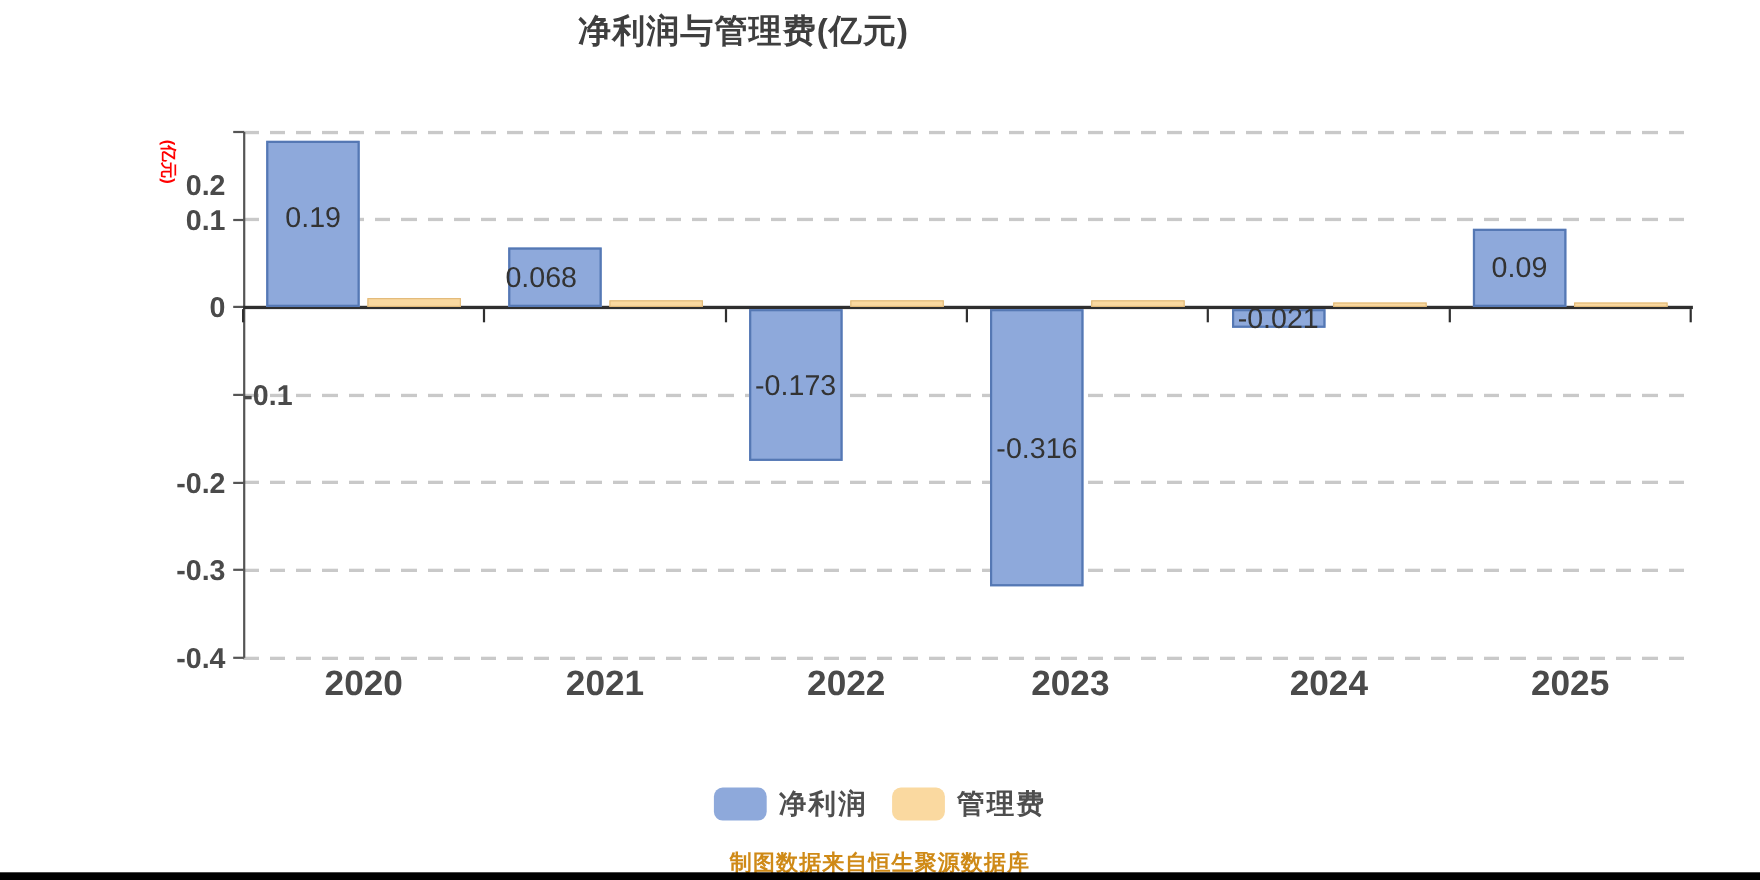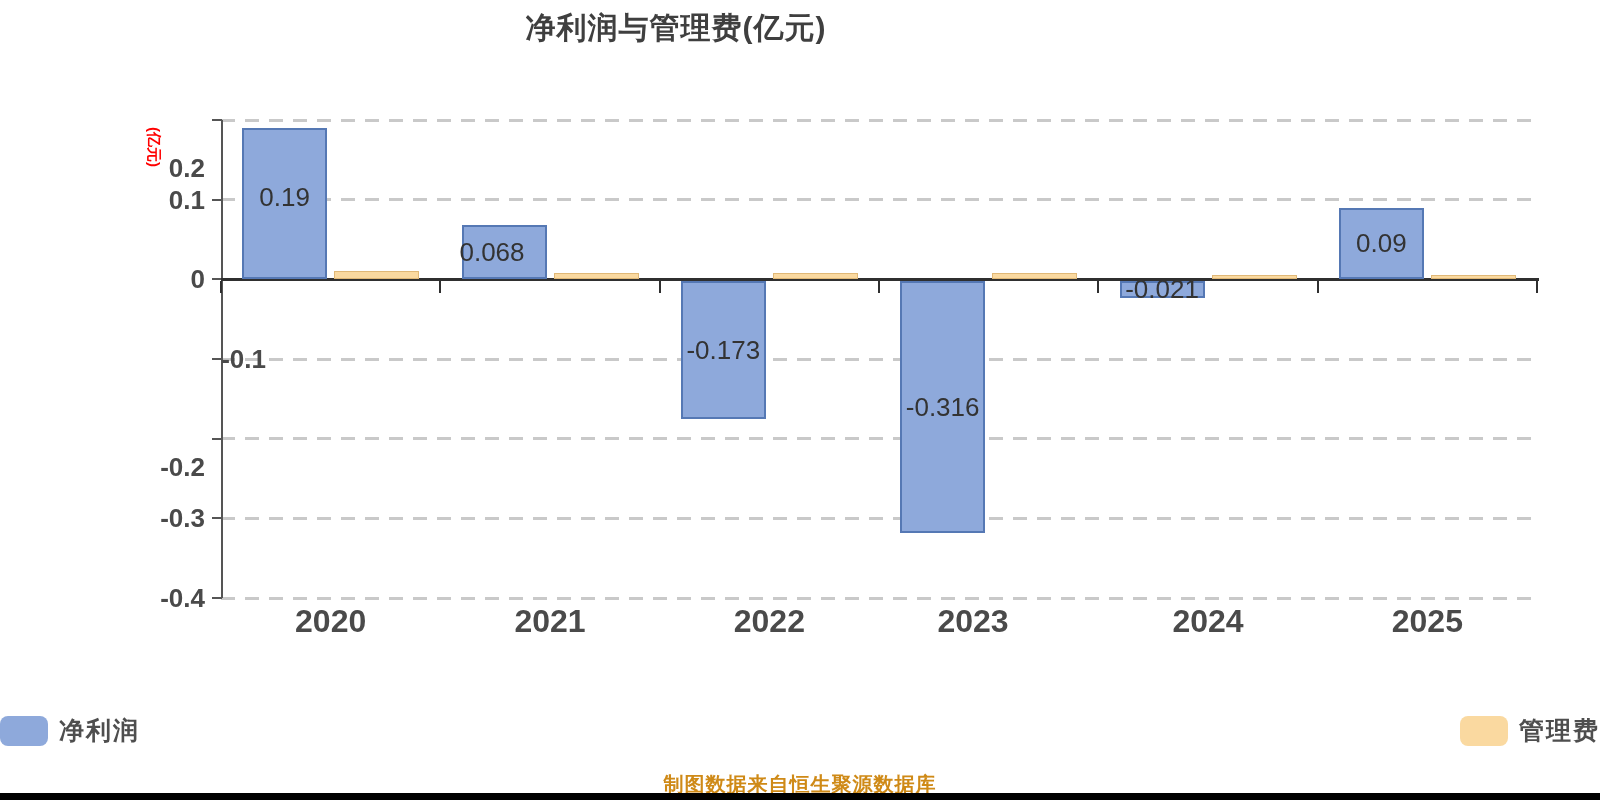--- a/index.html
+++ b/index.html
@@ -40,21 +40,21 @@
   }
   .bar{position:absolute;box-sizing:border-box;}
   .bar.net-profit{background:#8ea9db;border:2px solid #5578b4;}
   .bar.mgmt-fee{background:#fad9a0;border:1px solid #e0b877;}
   .bar-value-label{
     position:absolute;display:flex;align-items:center;justify-content:center;
     font-size:26px;color:#333333;white-space:nowrap;
   }
   .legend{
     position:absolute;top:714px;left:0;width:1600px;
-    display:flex;justify-content:space-between;align-items:center;gap:22px;
+    display:flex;justify-content:center;align-items:center;gap:22px;
   }
   .legend-item{display:flex;align-items:center;gap:11px;cursor:pointer;}
   .legend-swatch{width:48px;height:30px;border-radius:8px;}
   .legend-swatch.net-profit{background:#8ea9db;}
   .legend-swatch.mgmt-fee{background:#fad9a0;}
   .legend-label{font-size:25px;font-weight:bold;color:#4e4e4e;letter-spacing:2px;}
   .source-note{
     position:absolute;top:771px;left:0;width:1600px;text-align:center;
     font-size:20px;font-weight:bold;color:#cf8a17;letter-spacing:1px;
   }
@@ -82,21 +82,21 @@
 <div id="axis-layer">
     <div class="y-tick-mark" style="left: 212px; top: 119px;"></div>
     <div class="y-tick-label" style="right: 1395px; left: auto; top: 107px; margin-top: 48px;">0.2</div>
     <div class="y-tick-mark" style="left: 212px; top: 198.667px;"></div>
     <div class="y-tick-label" style="right: 1395px; left: auto; top: 186.667px;">0.1</div>
     <div class="y-tick-mark" style="left: 212px; top: 278.333px;"></div>
     <div class="y-tick-label" style="right: 1395px; left: auto; top: 266.333px;">0</div>
     <div class="y-tick-mark" style="left: 212px; top: 358px;"></div>
     <div class="y-tick-label" style="right: 1334px; left: auto; top: 346px;">-0.1</div>
     <div class="y-tick-mark" style="left: 212px; top: 437.667px;"></div>
-    <div class="y-tick-label" style="right: 1395px; left: auto; top: 425.667px; margin-top: 28px;">-0.2</div>
+    <div class="y-tick-label" style="right: 1395px; left: auto; top: 425.667px;">-0.2</div>
     <div class="y-tick-mark" style="left: 212px; top: 517.333px;"></div>
     <div class="y-tick-label" style="right: 1395px; left: auto; top: 505.333px;">-0.3</div>
     <div class="y-tick-mark" style="left: 212px; top: 597px;"></div>
     <div class="y-tick-label" style="right: 1395px; left: auto; top: 585px;">-0.4</div>
     <div class="x-tick-mark" style="left: 220px;"></div>
     <div class="x-tick-mark" style="left: 439.333px;"></div>
     <div class="x-tick-mark" style="left: 658.667px;"></div>
     <div class="x-tick-mark" style="left: 878px;"></div>
     <div class="x-tick-mark" style="left: 1097.33px;"></div>
     <div class="x-tick-mark" style="left: 1316.67px;"></div>

